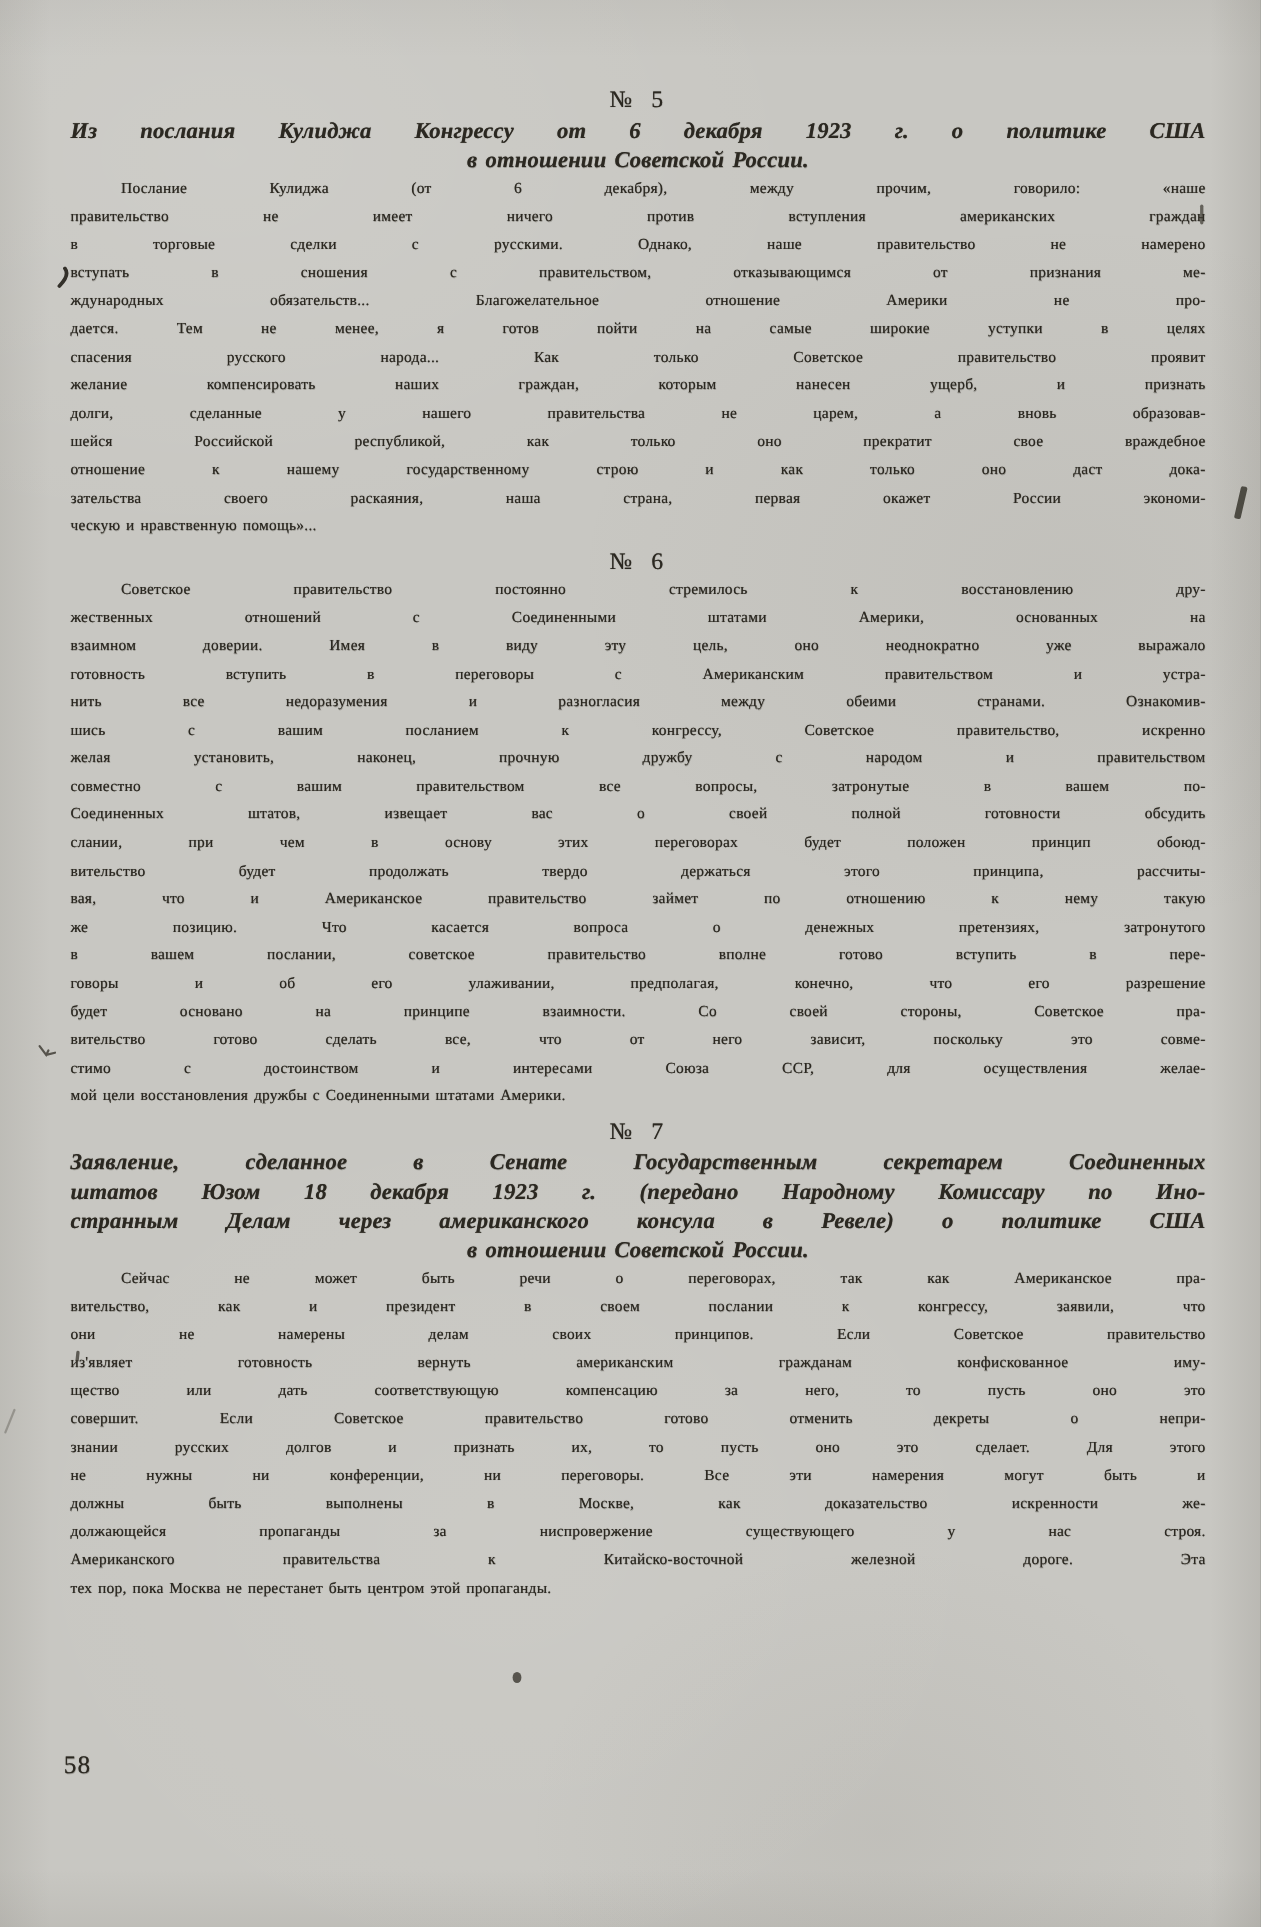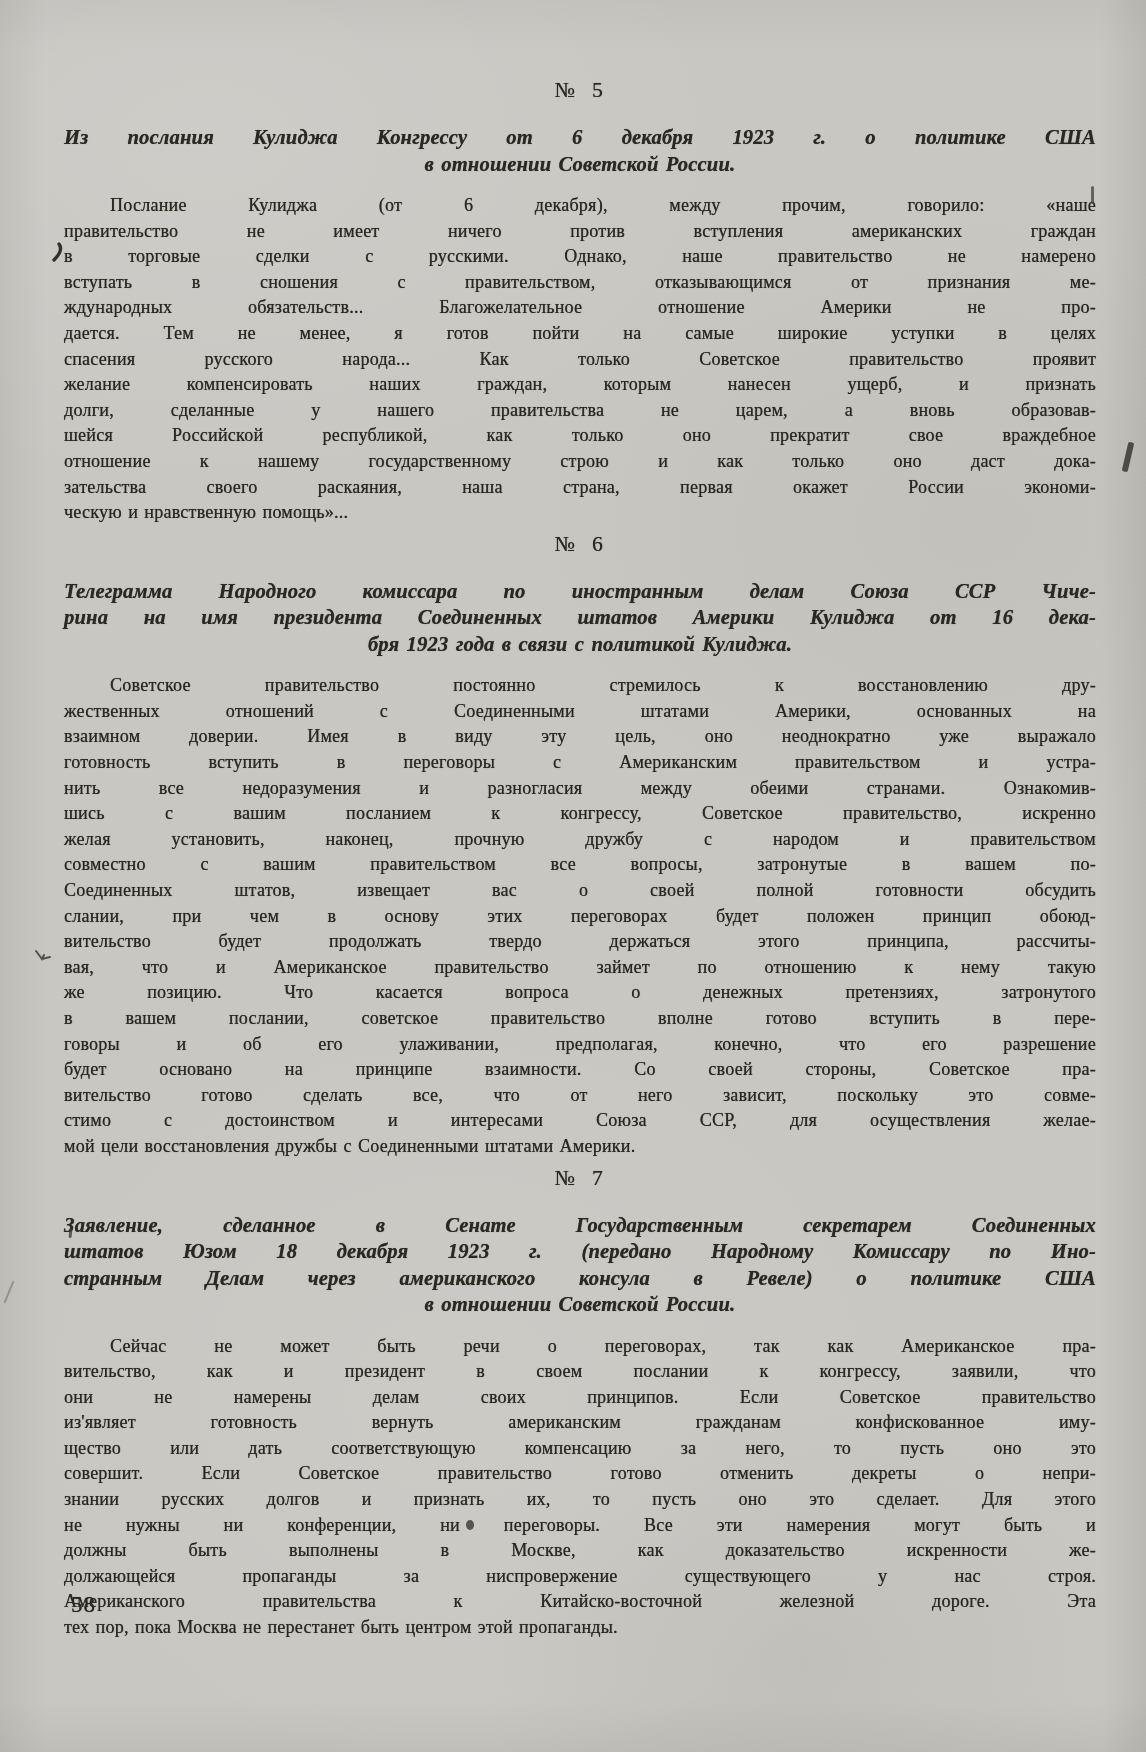--- a/index.html
+++ b/index.html
@@ -22,30 +22,30 @@
   }
   .content{position:absolute;left:64px;top:72px;width:1032px;}
   .doc{margin:0;}
   .doc-number{
     text-align:center;font-size:21.5px;line-height:27px;
     letter-spacing:3px;margin-top:5px;word-spacing:6px;
   }
   .doc-title{
     font-style:italic;font-weight:bold;
     font-size:20.5px;line-height:26.5px;
-    letter-spacing:0.2px;margin-top:20px;
+    letter-spacing:0.2px;margin-top:2px;
   }
   .t-line{text-align:justify;text-align-last:justify;word-spacing:2px;}
   .t-line.center{text-align-last:center;}
-  .para{font-size:18px;line-height:25.6px;margin-top:16px;letter-spacing:0.25px;}
+  .para{font-size:14px;line-height:25.6px;margin-top:0;letter-spacing:0.25px;}
   .b-line{text-align:justify;text-align-last:justify;word-spacing:1.5px;}
   .b-line.indent{text-indent:46px;}
   .b-line.last{text-align-last:left;}
   .page-number{
-    position:absolute;left:71px;top:1592px;
+    position:absolute;left:58px;top:1592px;
     font-size:23px;letter-spacing:1px;
   }
   .mark{position:absolute;pointer-events:none;}
   .bar{background:#3a372f;border-radius:2px;}
 </style>
 </head>
 <body>
 
 <div class="page">
 
@@ -67,25 +67,20 @@
           <div class="b-line">желание компенсировать наших граждан, которым нанесен ущерб, и признать</div>
           <div class="b-line">долги, сделанные у нашего правительства не царем, а вновь образовав-</div>
           <div class="b-line">шейся Российской республикой, как только оно прекратит свое враждебное</div>
           <div class="b-line">отношение к нашему государственному строю и как только оно даст дока-</div>
           <div class="b-line">зательства своего раскаяния, наша страна, первая окажет России экономи-</div>
           <div class="b-line last">ческую и нравственную помощь»...</div>
         </div>
       </section>
       <section class="doc">
         <div class="doc-number">№ 6</div>
-        <div class="doc-title">
-          <div class="t-line">Телеграмма Народного комиссара по иностранным делам Союза ССР Чиче-</div>
-          <div class="t-line">рина на имя президента Соединенных штатов Америки Кулиджа от 16 дека-</div>
-          <div class="t-line center">бря 1923 года в связи с политикой Кулиджа.</div>
-        </div>
         <div class="para">
           <div class="b-line indent">Советское правительство постоянно стремилось к восстановлению дру-</div>
           <div class="b-line">жественных отношений с Соединенными штатами Америки, основанных на</div>
           <div class="b-line">взаимном доверии. Имея в виду эту цель, оно неоднократно уже выражало</div>
           <div class="b-line">готовность вступить в переговоры с Американским правительством и устра-</div>
           <div class="b-line">нить все недоразумения и разногласия между обеими странами. Ознакомив-</div>
           <div class="b-line">шись с вашим посланием к конгрессу, Советское правительство, искренно</div>
           <div class="b-line">желая установить, наконец, прочную дружбу с народом и правительством</div>
           <div class="b-line">совместно с вашим правительством все вопросы, затронутые в вашем по-</div>
           <div class="b-line">Соединенных штатов, извещает вас о своей полной готовности обсудить</div>

